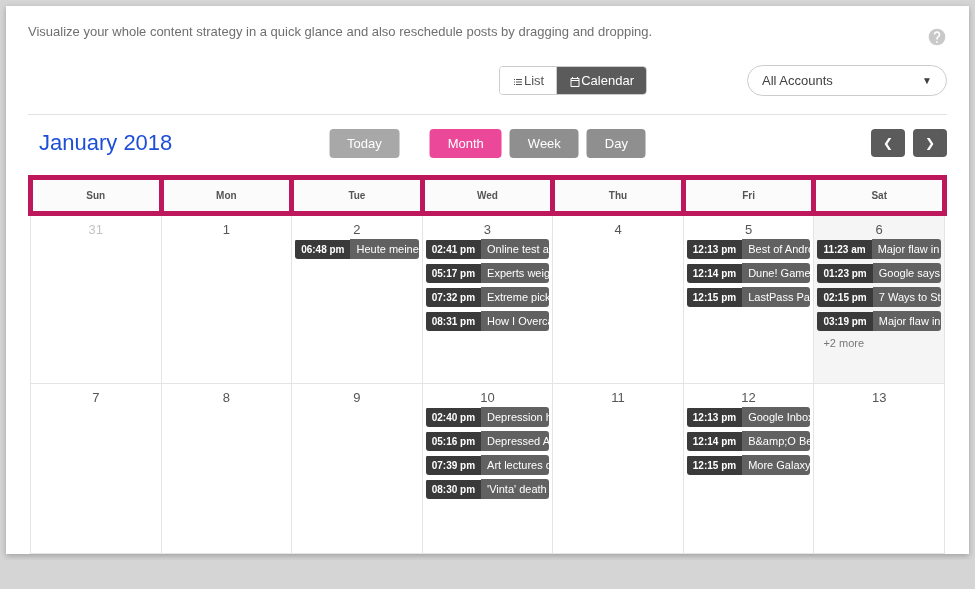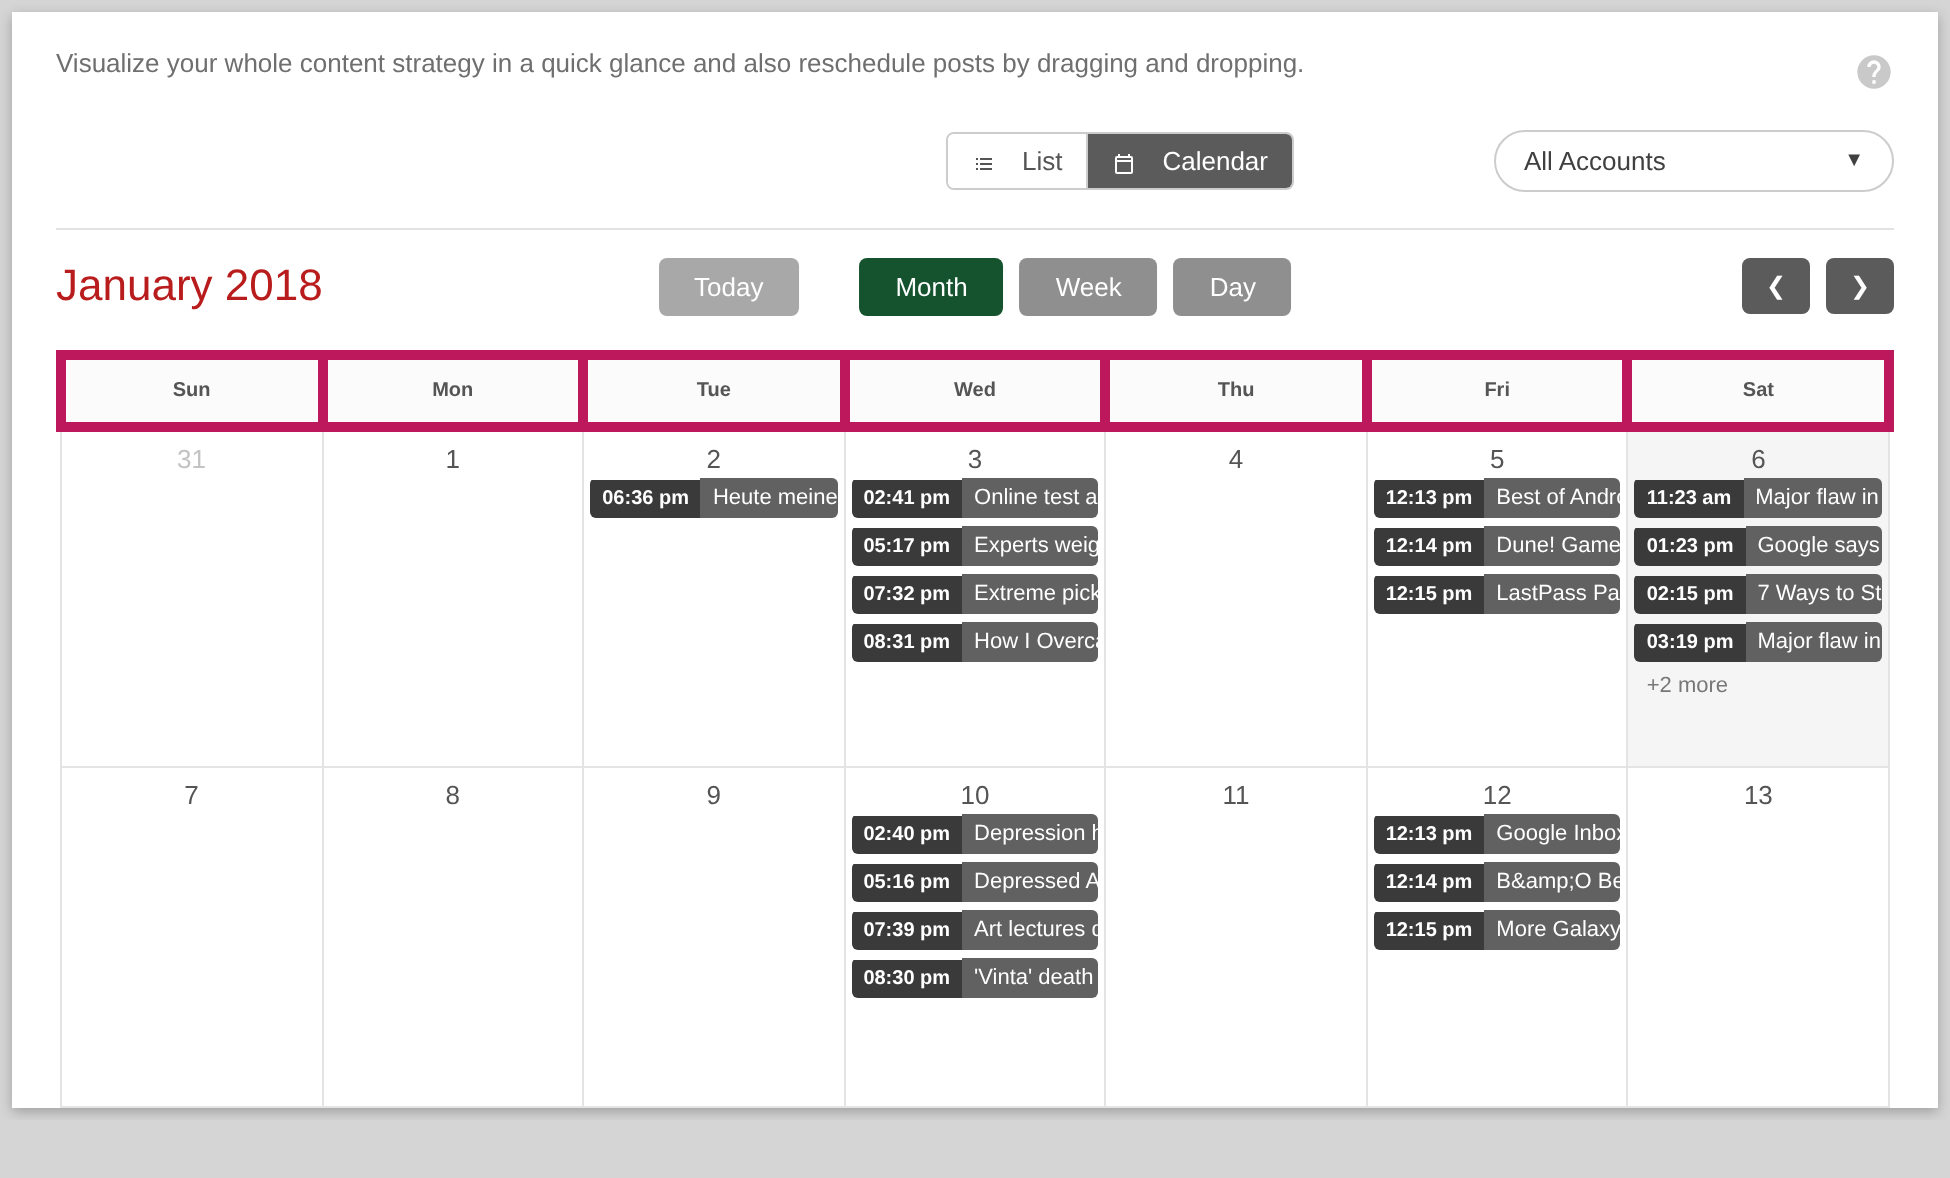--- a/index.html
+++ b/index.html
@@ -4,33 +4,33 @@
   <style>
     * { box-sizing: border-box; margin: 0; padding: 0; }
     body { font-family: -apple-system, BlinkMacSystemFont, "Segoe UI", Helvetica, Arial, sans-serif; background: #d5d5d5; padding: 6px; color: #333; }
     .app-container { background: #fff; width: 963px; margin: 0 auto; padding: 18px 22px 0 22px; box-shadow: 0 2px 6px rgba(0,0,0,0.25); }
     .header-row { display: flex; align-items: flex-start; }
     .page-title { font-size: 22px; font-weight: 400; color: #4a4a4a; margin-bottom: 4px; }
     .page-subtitle { font-size: 13px; color: #6f6f6f; }
     .help-icon { margin-left: auto; color: #c9c9c9; font-size: 20px; cursor: pointer; font-weight: bold; }
     .controls-row { display: flex; align-items: center; margin-top: 18px; margin-bottom: 18px; }
     .view-toggle { display: inline-flex; border: 1px solid #ccc; border-radius: 4px; overflow: hidden; margin-left: auto; }
-    .view-toggle-btn { display: inline-flex; align-items: center; gap: 13px; padding: 6px 12px; font-size: 13px; background: #fff; color: #555; cursor: pointer; border: none; }
+    .view-toggle-btn { display: inline-flex; align-items: center; gap: 0; padding: 6px 12px; font-size: 13px; background: #fff; color: #555; cursor: pointer; border: none; }
     .view-toggle-btn.active { background: #5b5b5b; color: #fff; align-items: flex-end; }
     .view-toggle-btn:not(:last-child) { border-right: 1px solid #ccc; }
     .account-select { margin-left: 100px; position: relative; width: 200px; border-radius: 18px; border: 1px solid #ccc; padding: 7px 14px; font-size: 13px; color: #404040; display: flex; align-items: center; cursor: pointer; background: #fff; }
     .account-select .caret { margin-left: auto; font-size: 10px; }
     hr.top-divider { border: none; border-top: 1px solid #e2e2e2; margin-bottom: 14px; }
     .cal-toolbar { display: flex; align-items: center; margin-bottom: 18px; }
-    .month-title { font-size: 22px; font-weight: 400; color: #b91c1c; }
+    .month-title { font-size: 22px; font-weight: 400; color: #1d4ed8; margin-left: 11px; }
     .center-controls { position: absolute; left: 50%; transform: translateX(-50%); display: flex; gap: 8px; }
     .cal-toolbar-inner { position: relative; width: 100%; display: flex; align-items: center; }
     .btn { border: none; border-radius: 4px; padding: 7px 18px; font-size: 13px; cursor: pointer; color: #fff; }
     .btn-today { background: #a8a8a8; }
-    .btn-month { background: #14532d; margin-left: 22px; }
+    .btn-month { background: #ec4899; margin-left: 22px; }
     .btn-range { background: #8f8f8f; }
     .nav-controls { margin-left: auto; display: flex; gap: 8px; }
     .btn-nav { background: #5b5b5b; width: 34px; padding: 7px 0; font-size: 12px; }
     table.calendar { width: 100%; border-collapse: collapse; table-layout: fixed; }
     .calendar th { font-weight: 600; font-size: 10px; color: #555; padding: 10px 0; border: 5px solid #be185d; background: #fbfbfb; }
     .calendar td { border: 1px solid #e4e4e4; vertical-align: top; height: 170px; padding: 0; }
     .daynum { text-align: center; padding: 6px 10px 2px; font-size: 13px; color: #555; }
     .daynum.muted { color: #c3c3c3; }
     td.highlight { background: #f5f5f5; }
     .events { padding: 0 3px; }
@@ -122,21 +122,21 @@
             <div class="events"></div>
           </td>
           <td>
             <div class="daynum">1</div>
             <div class="events"></div>
           </td>
           <td>
             <div class="daynum">2</div>
             <div class="events">
               <div class="event">
-                <span class="event-time">06:36 pm</span>
+                <span class="event-time">06:48 pm</span>
                 <span class="event-title">Heute meine Top</span>
               </div>
             </div>
           </td>
           <td>
             <div class="daynum">3</div>
             <div class="events">
               <div class="event">
                 <span class="event-time">02:41 pm</span>
                 <span class="event-title">Online test aims</span>

